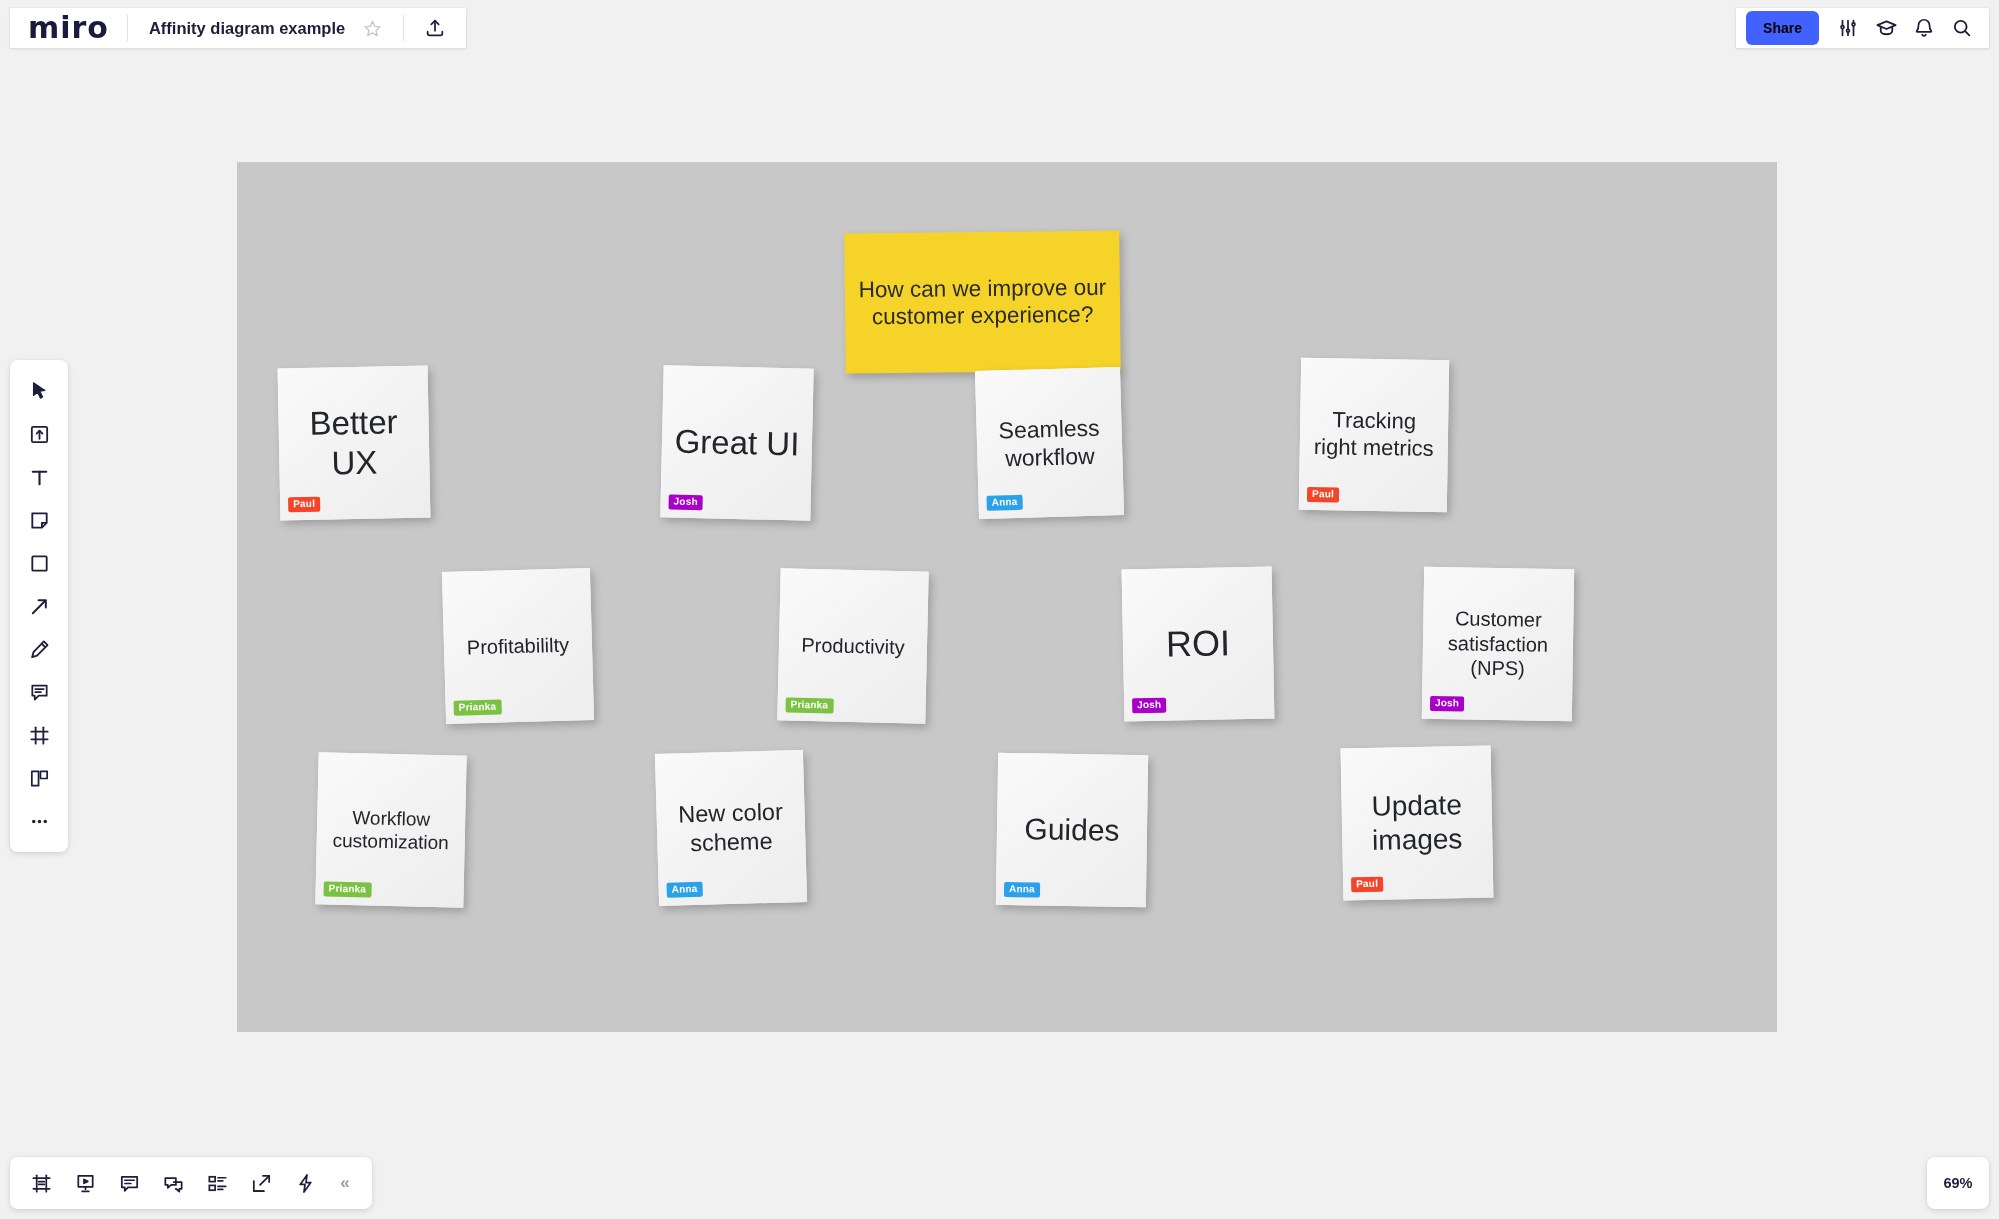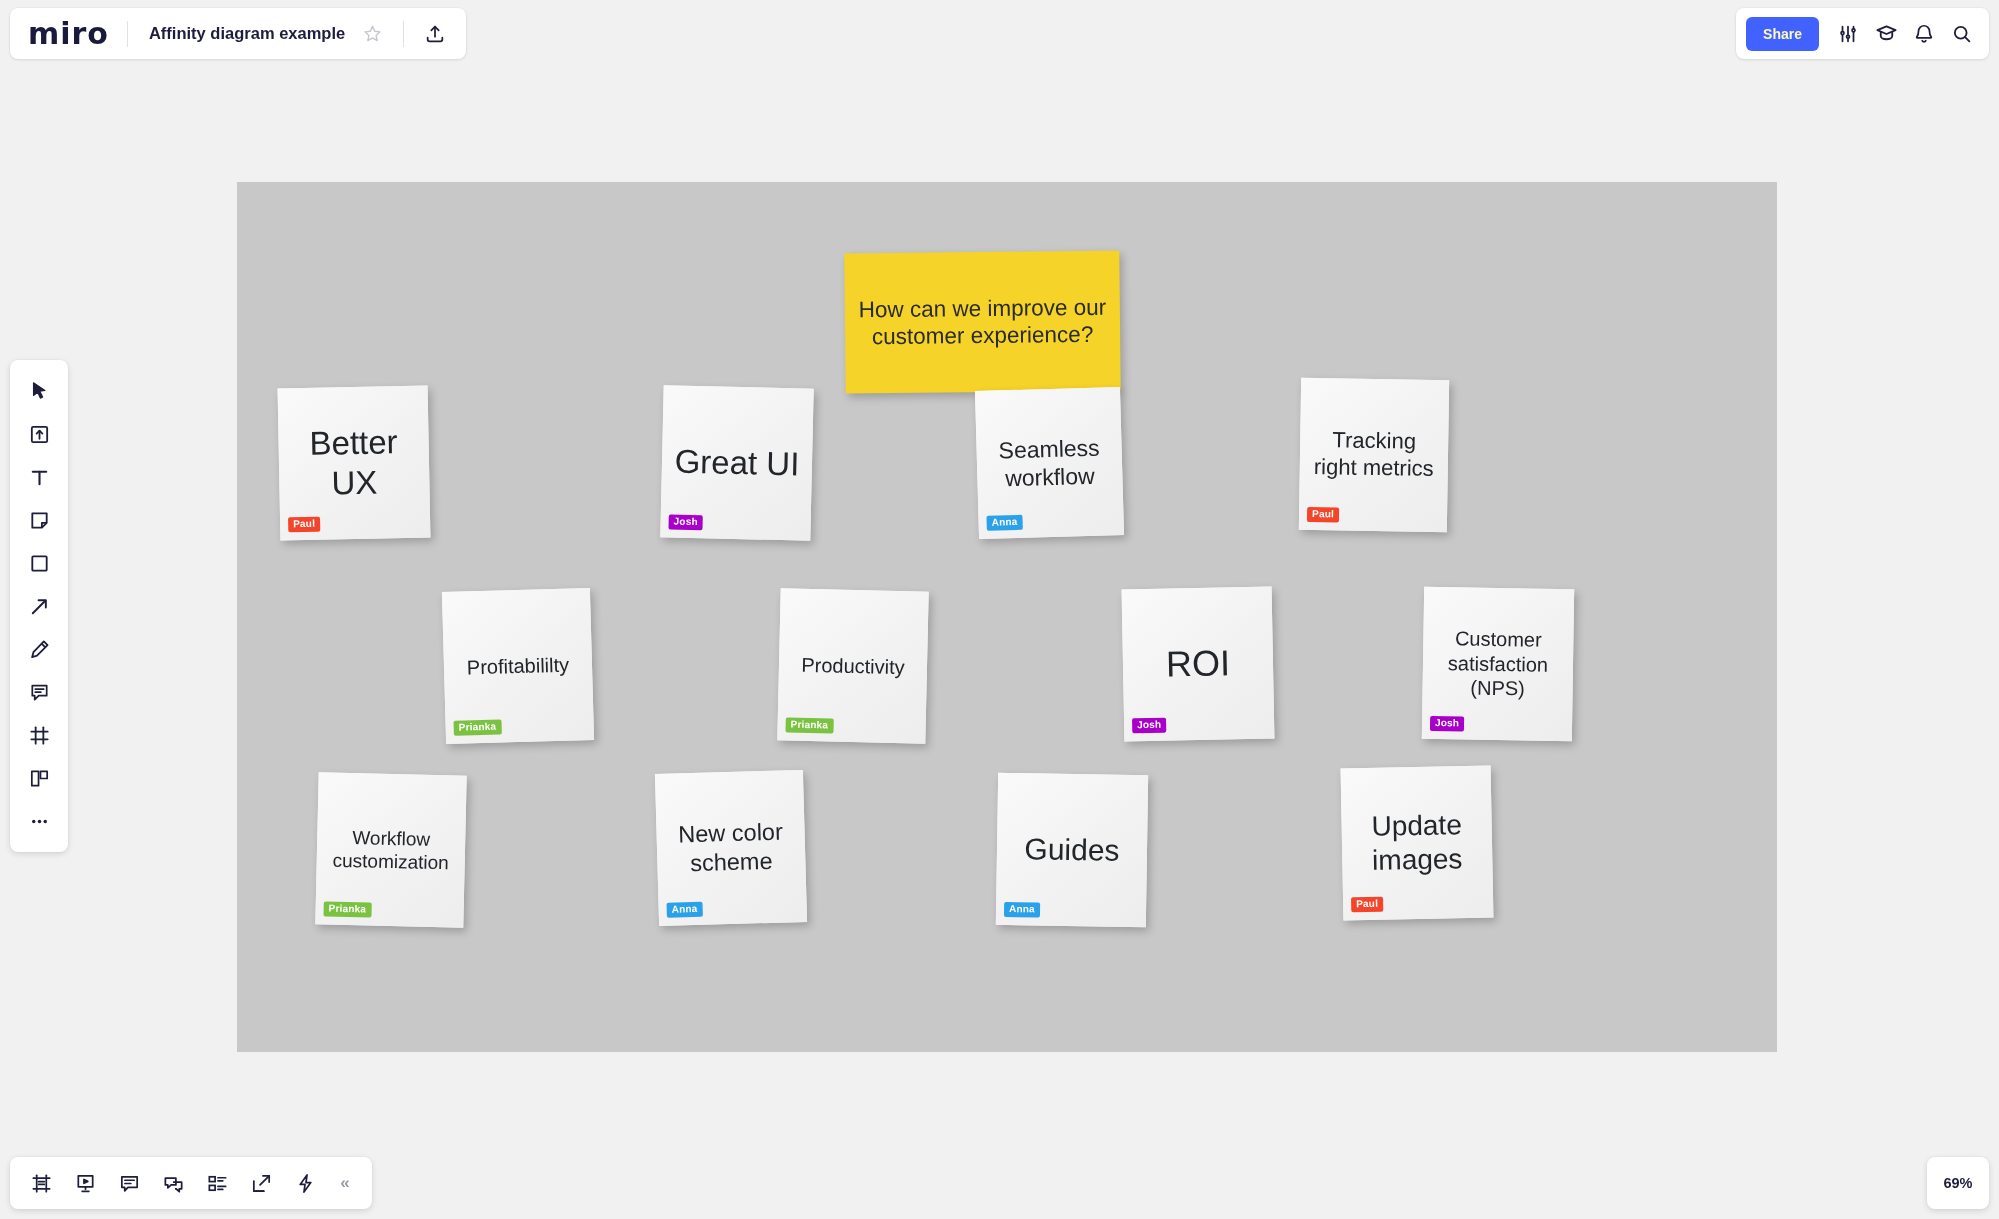--- a/index.html
+++ b/index.html
@@ -13,23 +13,23 @@
 
   
   #top-bar {
     position: absolute; top: 0; left: 0; width: 1999px; height: 68px;
     background: #f1f1f1;
     z-index: 50;
   }
   .bar-card {
     position: absolute; top: 8px;
     background: #ffffff;
-    border-radius: 8px;
+    border-radius: 0;
     box-shadow: 0 1px 3px rgba(0,0,0,0.10), 0 0 0 1px rgba(0,0,0,0.02);
-    display: flex; align-items: center; height: 51px;
+    display: flex; align-items: center; height: 40px;
   }
   #title-card { left: 10px; padding: 0 14px 0 18px; }
   .miro-logo {
     font-family: "DejaVu Sans", sans-serif;
     font-size: 30px; font-weight: 700; color: #1a1a3d;
     letter-spacing: 1px; line-height: 1;
     padding-right: 4px;
   }
   .vdivider { width: 1px; height: 26px; background: #e0e0e6; margin: 0 14px; }
   #doc-title {
@@ -39,21 +39,21 @@
   }
   .icon-btn {
     width: 34px; height: 34px;
     display: flex; align-items: center; justify-content: center;
     border-radius: 6px; cursor: pointer; flex: none;
   }
   .star-btn { margin-left: 10px; }
 
   #right-card { right: 10px; padding: 0 10px 0 10px; gap: 4px; }
   #share-btn {
-    background: #4262ff; color: #fef9c3;
+    background: #4262ff; color: #000000;
     font-size: 14px; font-weight: 700;
     border: none; border-radius: 6px;
     height: 34px; padding: 0 17px; cursor: pointer;
     margin-right: 8px;
     font-family: "Liberation Sans", sans-serif;
   }
 
   
   #left-toolbar {
     position: absolute; left: 10px; top: 360px;
@@ -107,21 +107,21 @@
 
   
   #canvas {
     position: absolute; left: 0; top: 68px;
     width: 1999px; height: 1151px;
     background: #f1f1f1;
     overflow: hidden;
   }
   #board-frame {
     position: absolute;
-    left: 237px; top: 114px;
+    left: 237px; top: 94px;
     width: 1540px; height: 870px;
     background: #c8c8c8;
   }
 
   
   .sticky {
     position: absolute;
     display: flex; align-items: center; justify-content: center;
     text-align: center;
     color: #22252a;

